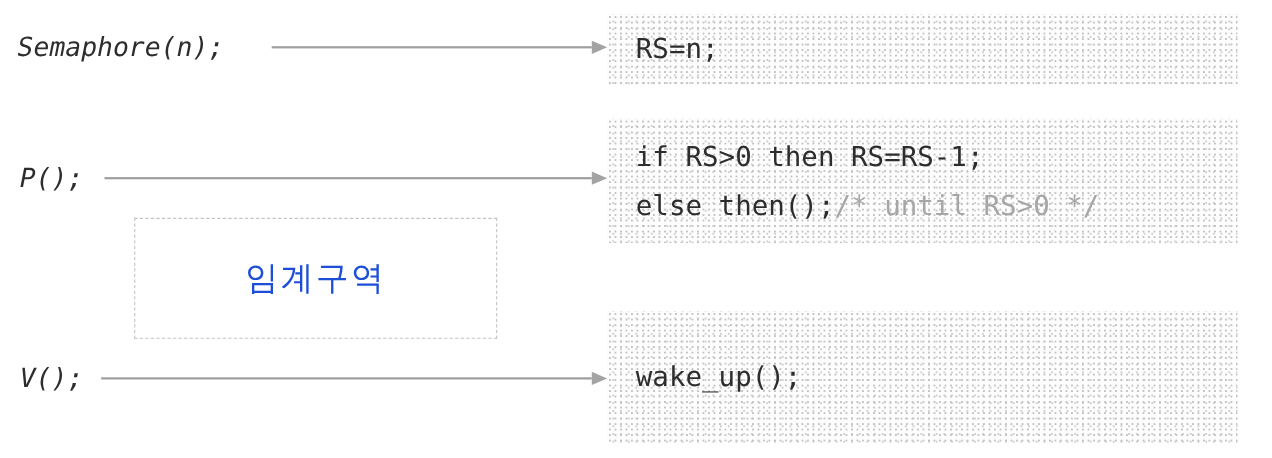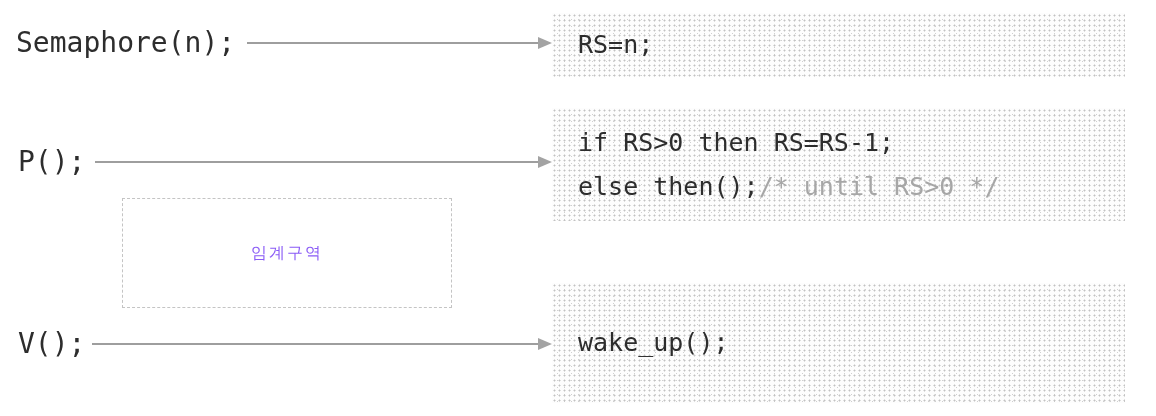--- a/index.html
+++ b/index.html
@@ -10,24 +10,25 @@
   .canvas {
     position: relative;
     width: 1156px;
     height: 416px;
     background: #ffffff;
     overflow: hidden;
     font-family: "DejaVu Sans Mono", "Liberation Mono", monospace;
   }
   .op-label {
     position: absolute;
-    font-size: 28px;
+    font-size: 24px;
     line-height: 30px;
     color: #2d2d2d;
     white-space: nowrap;
+    font-style: italic;
   }
   .arrow {
     position: absolute;
     display: flex;
     align-items: center;
     height: 12px;
   }
   .arrow .shaft {
     flex: 1;
     height: 2px;
@@ -70,23 +71,23 @@
     width: 330px;
     height: 110px;
     box-sizing: border-box;
     border: 1px dashed #c4c4c4;
     display: flex;
     align-items: center;
     justify-content: center;
   }
   .critical-label {
     font-family: "DejaVu Sans", "Liberation Sans", sans-serif;
-    font-size: 16px;
+    font-size: 30px;
     letter-spacing: 2px;
-    color: #8b5cf6;
+    color: #1d4ed8;
   }
 </style>
 </head>
 <body>
 
 <div class="canvas">
 
   <div class="op-label" style="left:16px; top:28px;">Semaphore(n);</div>
 
   <div class="arrow" style="left:247px; top:37px; width:305px;">

